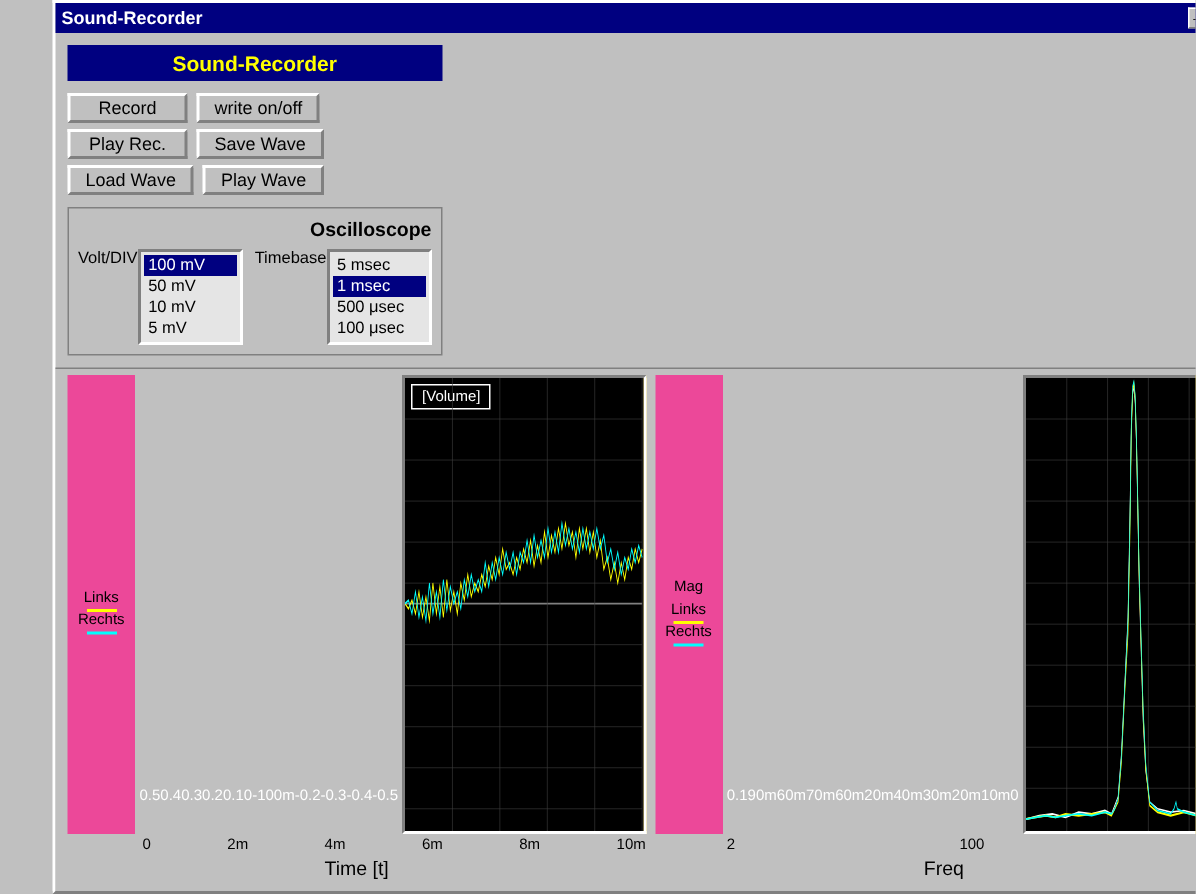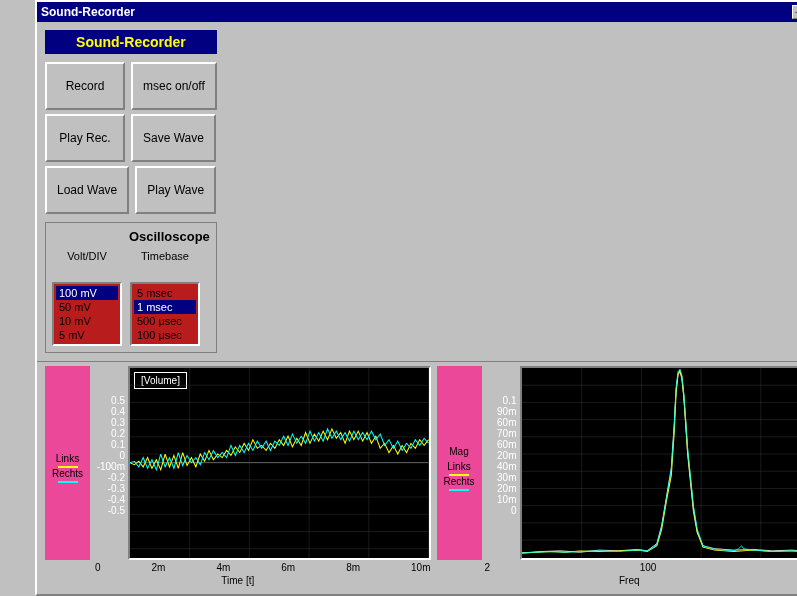--- a/index.html
+++ b/index.html
@@ -82,21 +82,21 @@
       display: flex;
       gap: 6px;
     }
     .win-btn {
       background: #c0c0c0;
       border: 2px solid;
       border-top-color: #ffffff;
       border-left-color: #ffffff;
       border-right-color: #808080;
       border-bottom-color: #808080;
-      padding: 15px 10px;
+      padding: 1px 10px;
       font-size: 12px;
       cursor: pointer;
       min-width: 80px;
     }
     .oscilloscope-section {
       border: 1px solid #808080;
       padding: 6px;
       margin-top: 4px;
       background: #c0c0c0;
     }
@@ -105,29 +105,29 @@
       font-weight: bold;
       font-size: 13px;
       margin-bottom: 6px;
     }
     .osc-controls {
       display: flex;
       gap: 8px;
     }
     .listbox-group {
       display: flex;
-      flex-direction: column;
-      gap: 20px;
+      flex-direction: row;
+      gap: 0;
     }
     .listbox-label {
       font-size: 11px;
       text-align: center;
     }
     .listbox {
-      background: #b91c1c;
+      background: #e5e5e5;
       border: 2px solid;
       border-top-color: #808080;
       border-left-color: #808080;
       border-right-color: #ffffff;
       border-bottom-color: #ffffff;
       width: 70px;
       padding: 2px;
     }
     .listbox-item {
       padding: 1px 3px;
@@ -172,21 +172,21 @@
       flex: 1;
     }
     .chart-bottom-axis {
       display: flex;
       justify-content: space-between;
       padding: 2px 0 0 50px;
       font-size: 10px;
     }
     .chart-title {
       text-align: center;
-      font-size: 10px;
+      font-size: 13px;
       padding-top: 2px;
     }
     svg.chart-svg {
       width: 100%;
       height: 100%;
       position: absolute;
       top: 0; left: 0;
     }
     .legend-box {
       position: absolute;
@@ -213,21 +213,21 @@
       font-size: 10px;
     }
     .side-legend-item {
       display: flex;
       flex-direction: column;
       align-items: center;
       gap: 2px;
     }
     .freq-left-labels {
       display: flex;
-      flex-direction: column;
+      flex-direction: row;
       justify-content: center;
       padding: 5px 3px 20px 3px;
       color: white;
       font-size: 10px;
       background: #c0c0c0;
       min-width: 38px;
       align-items: flex-end;
     }
   </style>
 </head>
@@ -241,21 +241,21 @@
       <div class="title-btn">□</div>
     </div>
   </div>
 
   <div class="content">
     <div class="top-panel">
       <div class="controls-left">
         <div class="app-title">Sound-Recorder</div>
         <div class="btn-row">
           <button class="win-btn">Record</button>
-          <button class="win-btn">msec on/off</button>
+          <button class="win-btn">write on/off</button>
         </div>
         <div class="btn-row">
           <button class="win-btn">Play Rec.</button>
           <button class="win-btn">Save Wave</button>
         </div>
         <div class="btn-row">
           <button class="win-btn">Load Wave</button>
           <button class="win-btn">Play Wave</button>
         </div>
 

